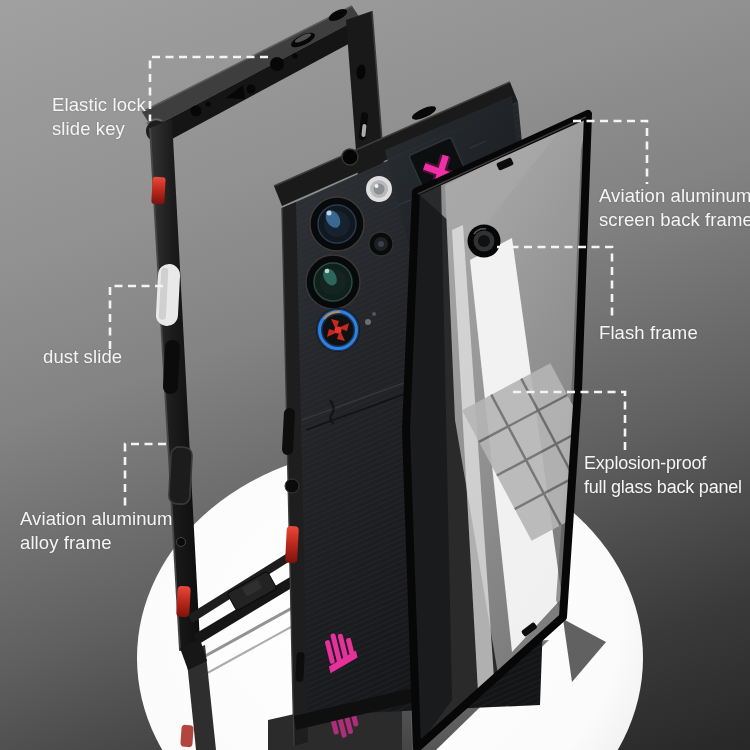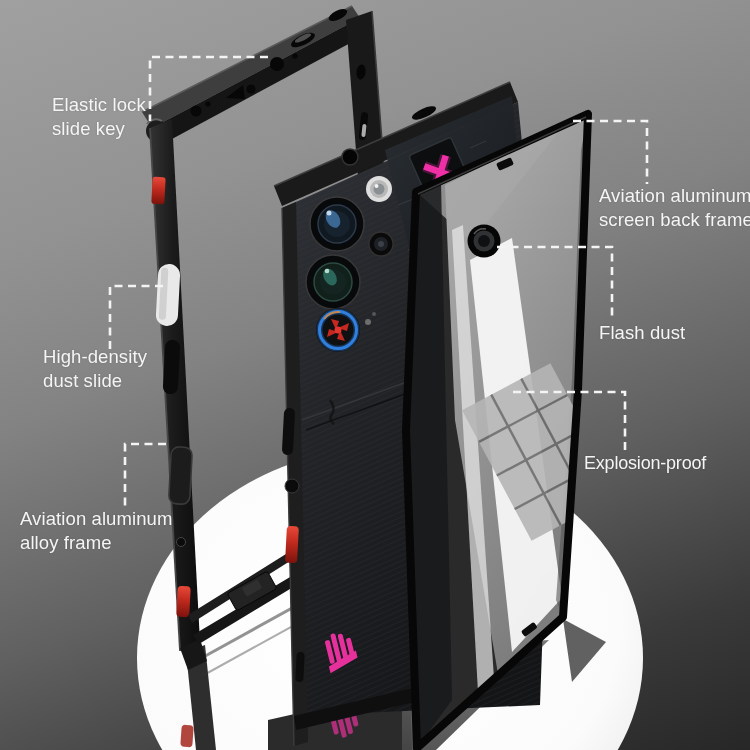--- a/index.html
+++ b/index.html
@@ -275,30 +275,30 @@
   <span>Elastic lock</span>
   <span>slide key</span>
 </div>
 
 <div class="callout" style="left:599px;top:184px">
   <span>Aviation aluminum</span>
   <span>screen back frame</span>
 </div>
 
 <div class="callout" style="left:43px;top:345px">
-  <span>High-density</span>
   <span>dust slide</span>
 </div>
 
 <div class="callout" style="left:599px;top:321px">
-  <span>Flash dust</span>
+  <span>Flash frame</span>
 </div>
 
 <div class="callout" style="left:20px;top:507px">
   <span>Aviation aluminum</span>
   <span>alloy frame</span>
 </div>
 
 <div class="callout" style="left:584px;top:452px;font-size:18px;letter-spacing:-.2px">
   <span>Explosion-proof</span>
+  <span>full glass back panel</span>
 </div>
 
 </div>
 
 </body></html>

